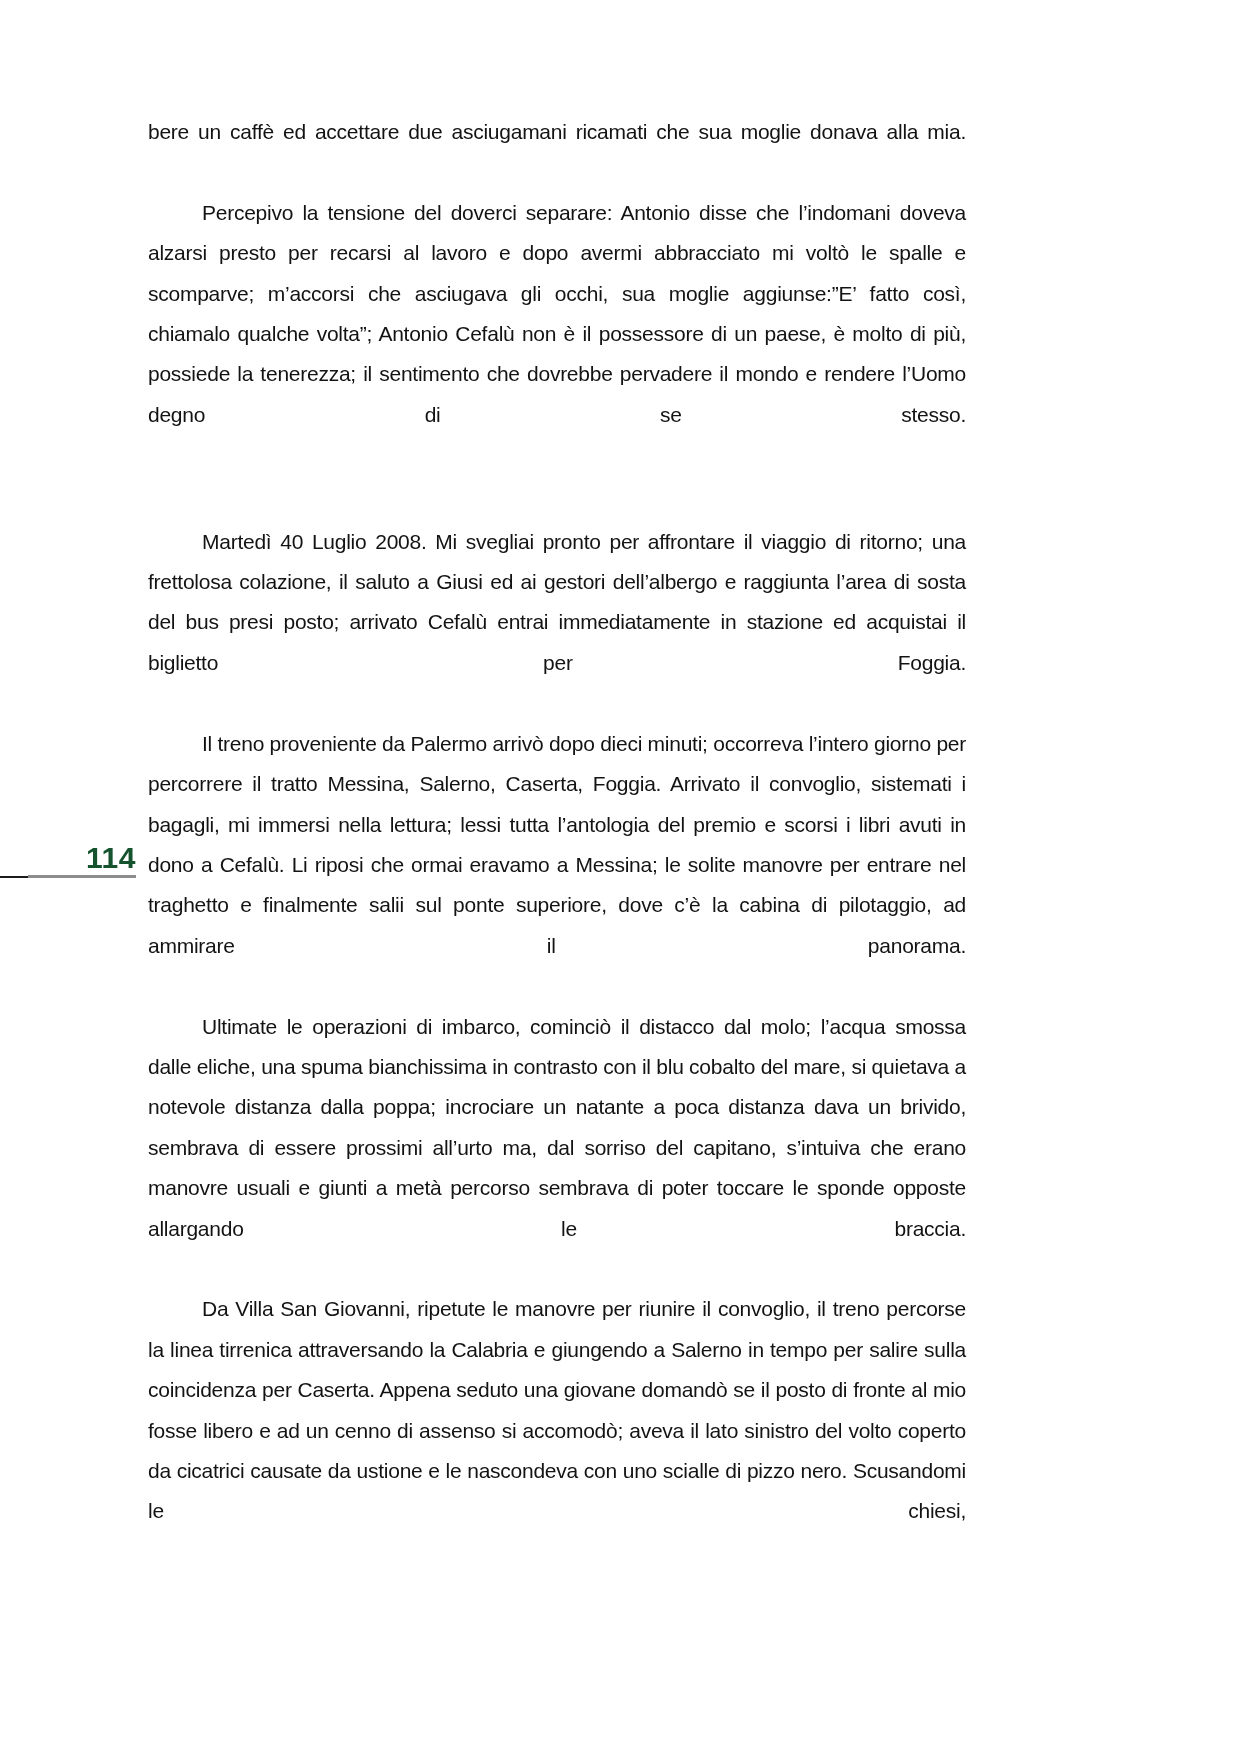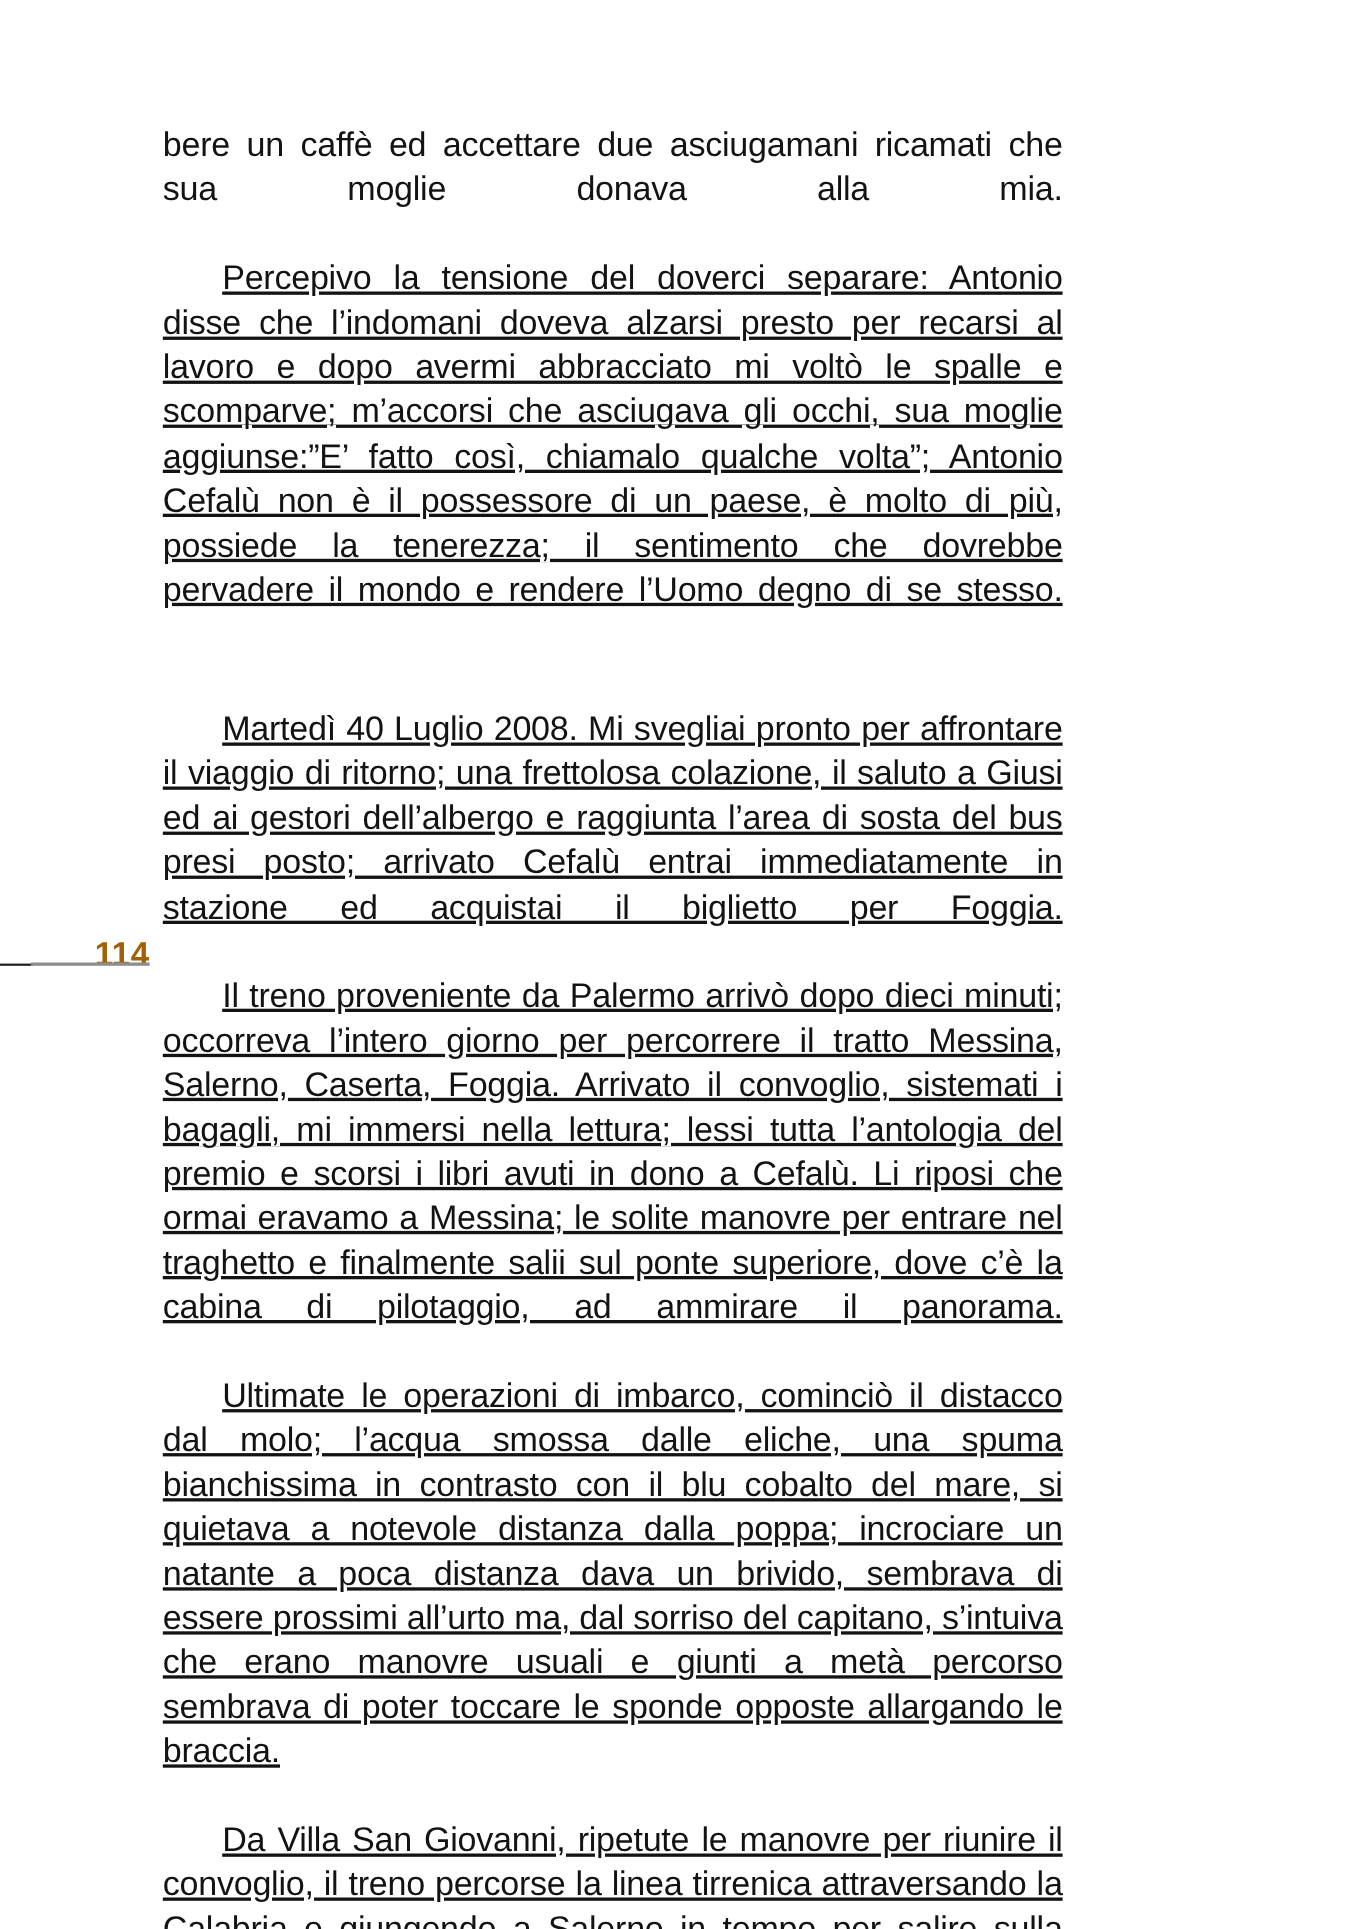--- a/index.html
+++ b/index.html
@@ -23,25 +23,25 @@
     position: absolute;
     left: 0;
     top: 838px;
     width: 136px;
     height: 60px;
   }
 
   .folio-number {
     position: absolute;
     right: 0px;
-    top: 12px;
+    top: 2px;
     font-size: 30px;
     font-weight: bold;
     letter-spacing: 0.5px;
-    color: #a16207;
+    color: #14532d;
     line-height: 36px;
     text-align: right;
   }
 
   .folio-rule {
     position: absolute;
     left: 0;
     top: 37px;
     width: 136px;
     height: 3px;
@@ -66,32 +66,31 @@
   
   .textcol {
     position: absolute;
     left: 148px;
     top: 112px;
     width: 818px;
   }
 
   p.para {
     margin: 0;
-    font-size: 31px;
+    font-size: 21px;
     line-height: 40.4px;
     text-align: justify;
     text-justify: inter-word;
     word-spacing: -0.2px;
     letter-spacing: -0.25px;
     -webkit-font-smoothing: antialiased;
   }
 
   p.para.indent {
     text-indent: 54px;
-    text-decoration: underline;
   }
 
   
   p.para:after {
     content: "";
     display: inline-block;
     width: 100%;
   }
 
   .gap-block {

